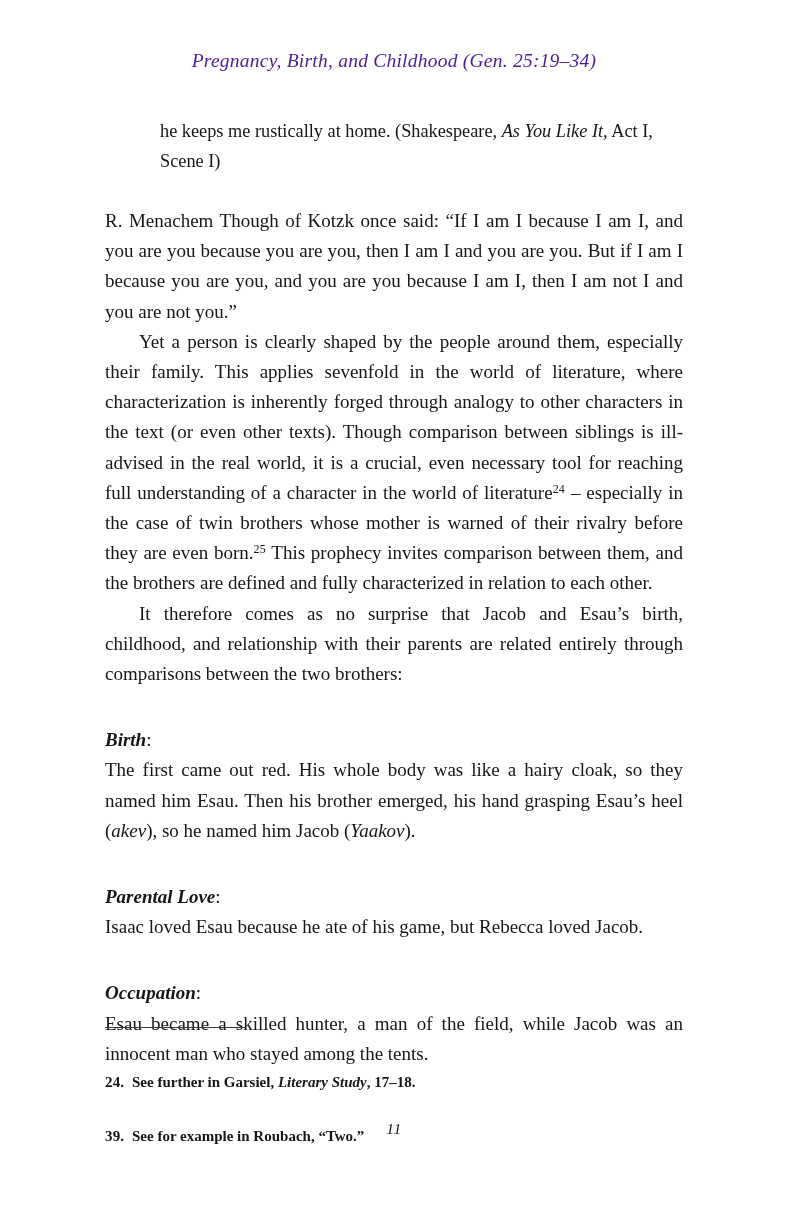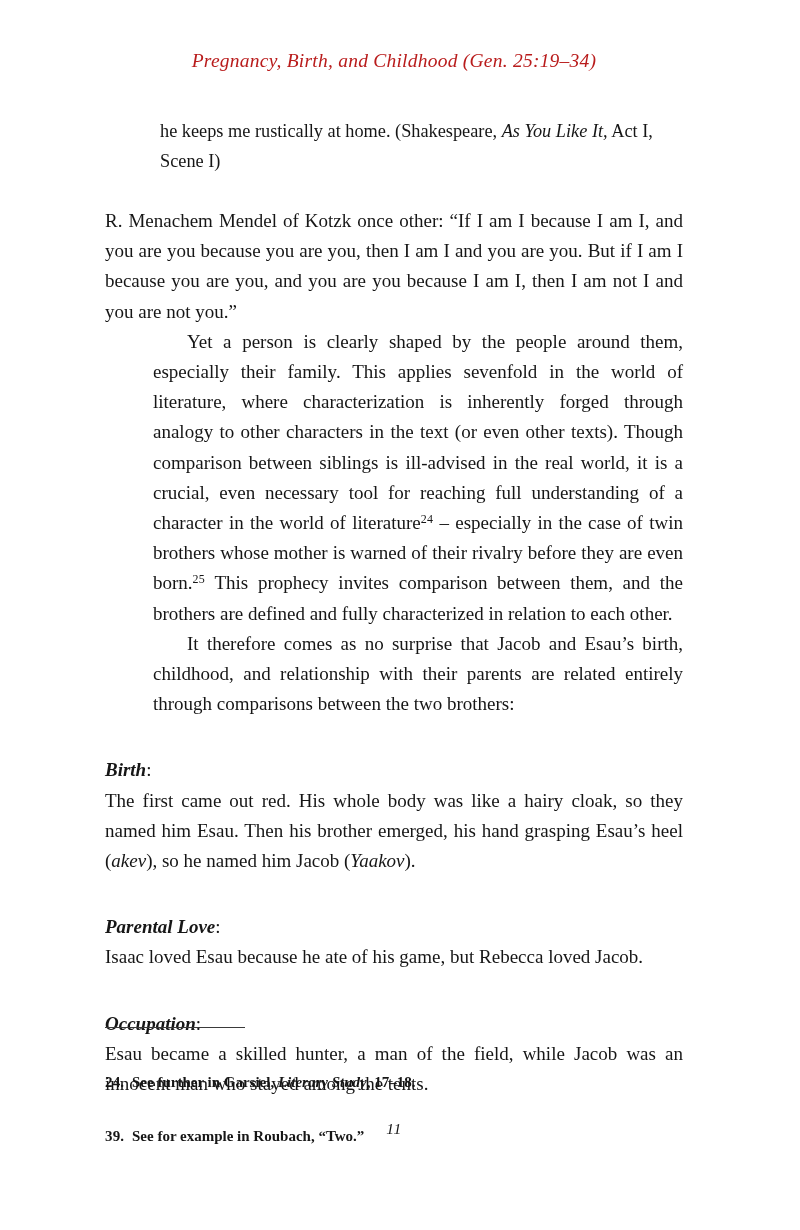--- a/index.html
+++ b/index.html
@@ -22,21 +22,21 @@
   
   .running-head {
     position: absolute;
     top: 50px;
     left: 105px;
     width: 578px;
     text-align: center;
     font-style: italic;
     font-size: 19.5px;
     letter-spacing: 0.012em;
-    color: #b91c1c;
+    color: #4c1d95;
     white-space: nowrap;
   }
 
   
   .text-column {
     position: absolute;
     top: 117px;
     left: 105px;
     width: 578px;
   }
@@ -52,21 +52,21 @@
 
   p.body {
     margin: 0;
     font-size: 19px;
     line-height: 30.2px;
     text-align: justify;
     text-justify: inter-word;
     hyphens: manual;
     text-indent: 0;
   }
-  p.body.indent { text-indent: 34px; margin-left: 48px; }
+  p.body.indent { text-indent: 34px; }
   p.gap-before { margin-top: 30px; }
 
   .heading {
     margin: 0;
     font-size: 19px;
     line-height: 30.2px;
     font-style: italic;
     font-weight: bold;
   }
   .heading .colon {
@@ -129,21 +129,21 @@
 <body>
 
 <div class="page">
 
   <div class="running-head">Pregnancy, Birth, and Childhood (Gen. 25:19–34)</div>
 
   <div class="text-column">
 
     <div class="blockquote"><span>he keeps me rustically at home. (Shakespeare, </span><span class="ital">As You Like It,</span><span> Act I, Scene I)</span></div>
 
-    <p class="body gap-before">R. Menachem Mendel of Kotzk once other: “If I am I because I am I, and you are you because you are you, then I am I and you are you. But if I am I because you are you, and you are you because I am I, then I am not I and you are not you.”</p>
+    <p class="body gap-before">R. Menachem Though of Kotzk once said: “If I am I because I am I, and you are you because you are you, then I am I and you are you. But if I am I because you are you, and you are you because I am I, then I am not I and you are not you.”</p>
 
     <p class="body indent"><span>Yet a person is clearly shaped by the people around them, especially their family. This applies sevenfold in the world of literature, where characterization is inherently forged through analogy to other characters in the text (or even other texts). Though comparison between siblings is ill-advised in the real world, it is a crucial, even necessary tool for reaching full understanding of a character in the world of literature</span><sup class="fnref">24</sup><span> – especially in the case of twin brothers whose mother is warned of their rivalry before they are even born.</span><sup class="fnref">25</sup><span> This prophecy invites comparison between them, and the brothers are defined and fully characterized in relation to each other.</span></p>
 
     <p class="body indent">It therefore comes as no surprise that Jacob and Esau’s birth, childhood, and relationship with their parents are related entirely through comparisons between the two brothers:</p>
 
     <div class="section-block">
       <div class="heading"><span>Birth</span><span class="colon">:</span></div>
       <p class="body"><span>The first came out red. His whole body was like a hairy cloak, so they named him Esau. Then his brother emerged, his hand grasping Esau’s heel (</span><span class="ital">akev</span><span>), so he named him Jacob (</span><span class="ital">Yaakov</span><span>).</span></p>
     </div>
 

